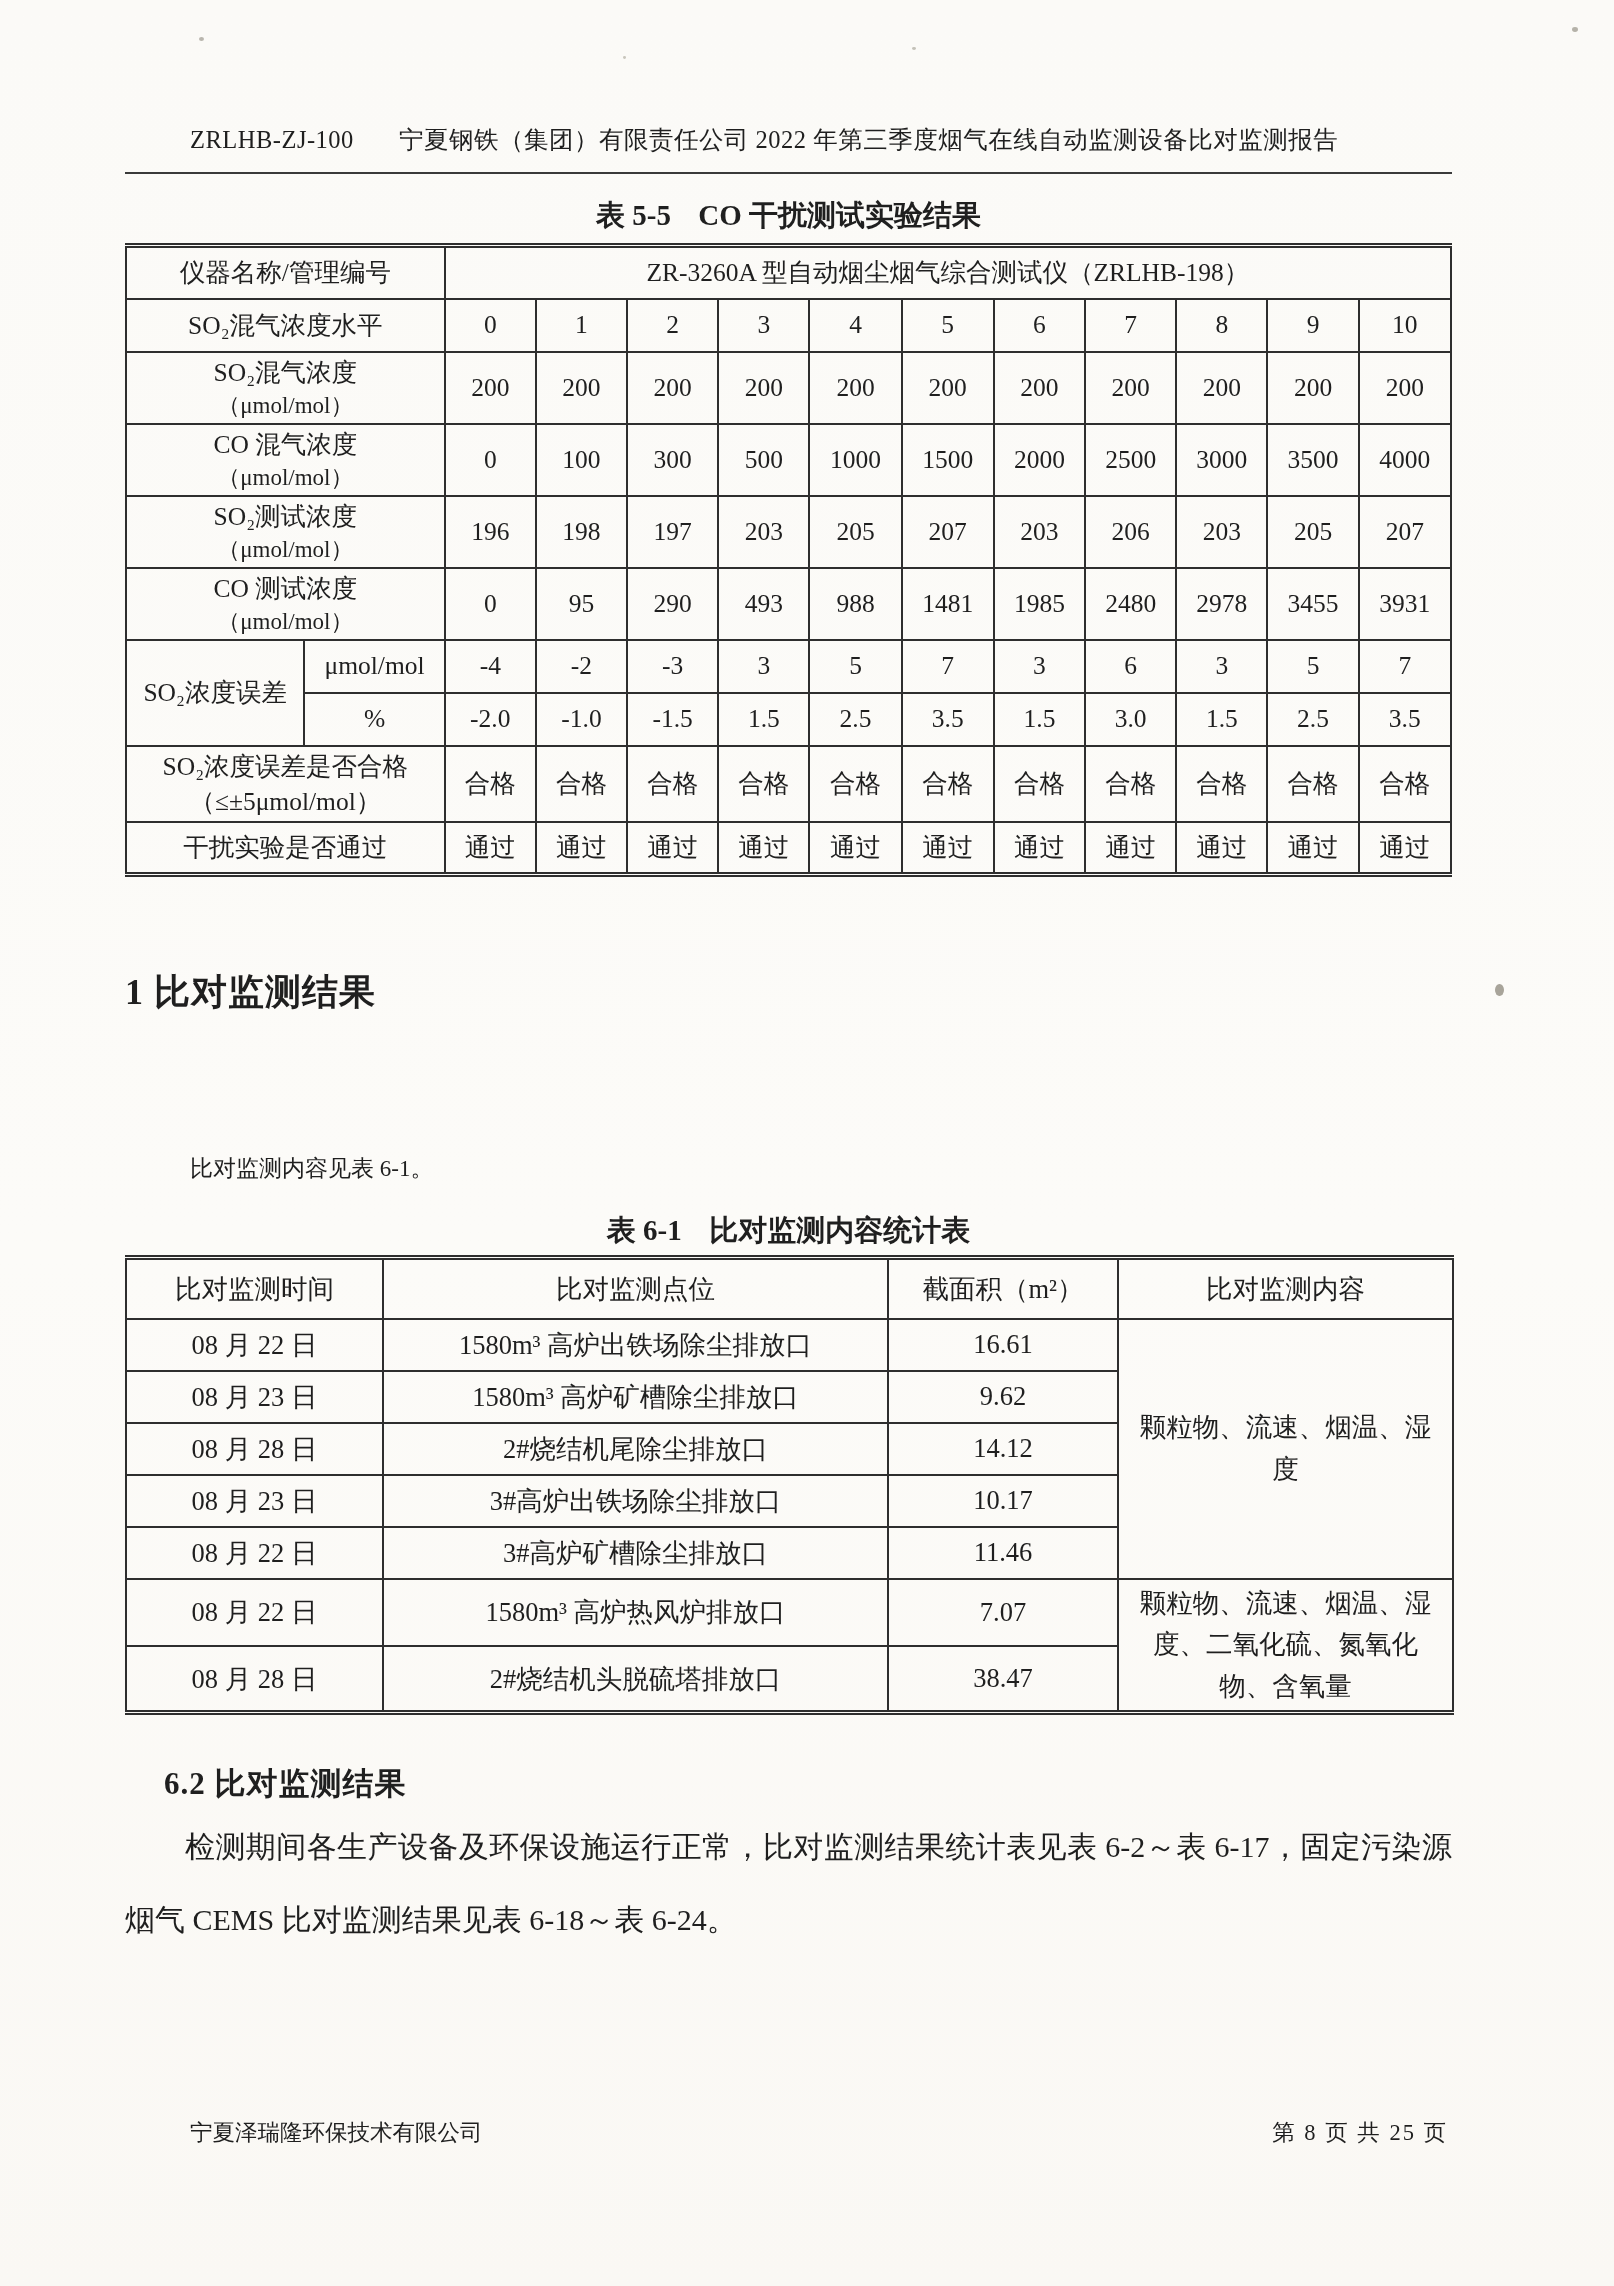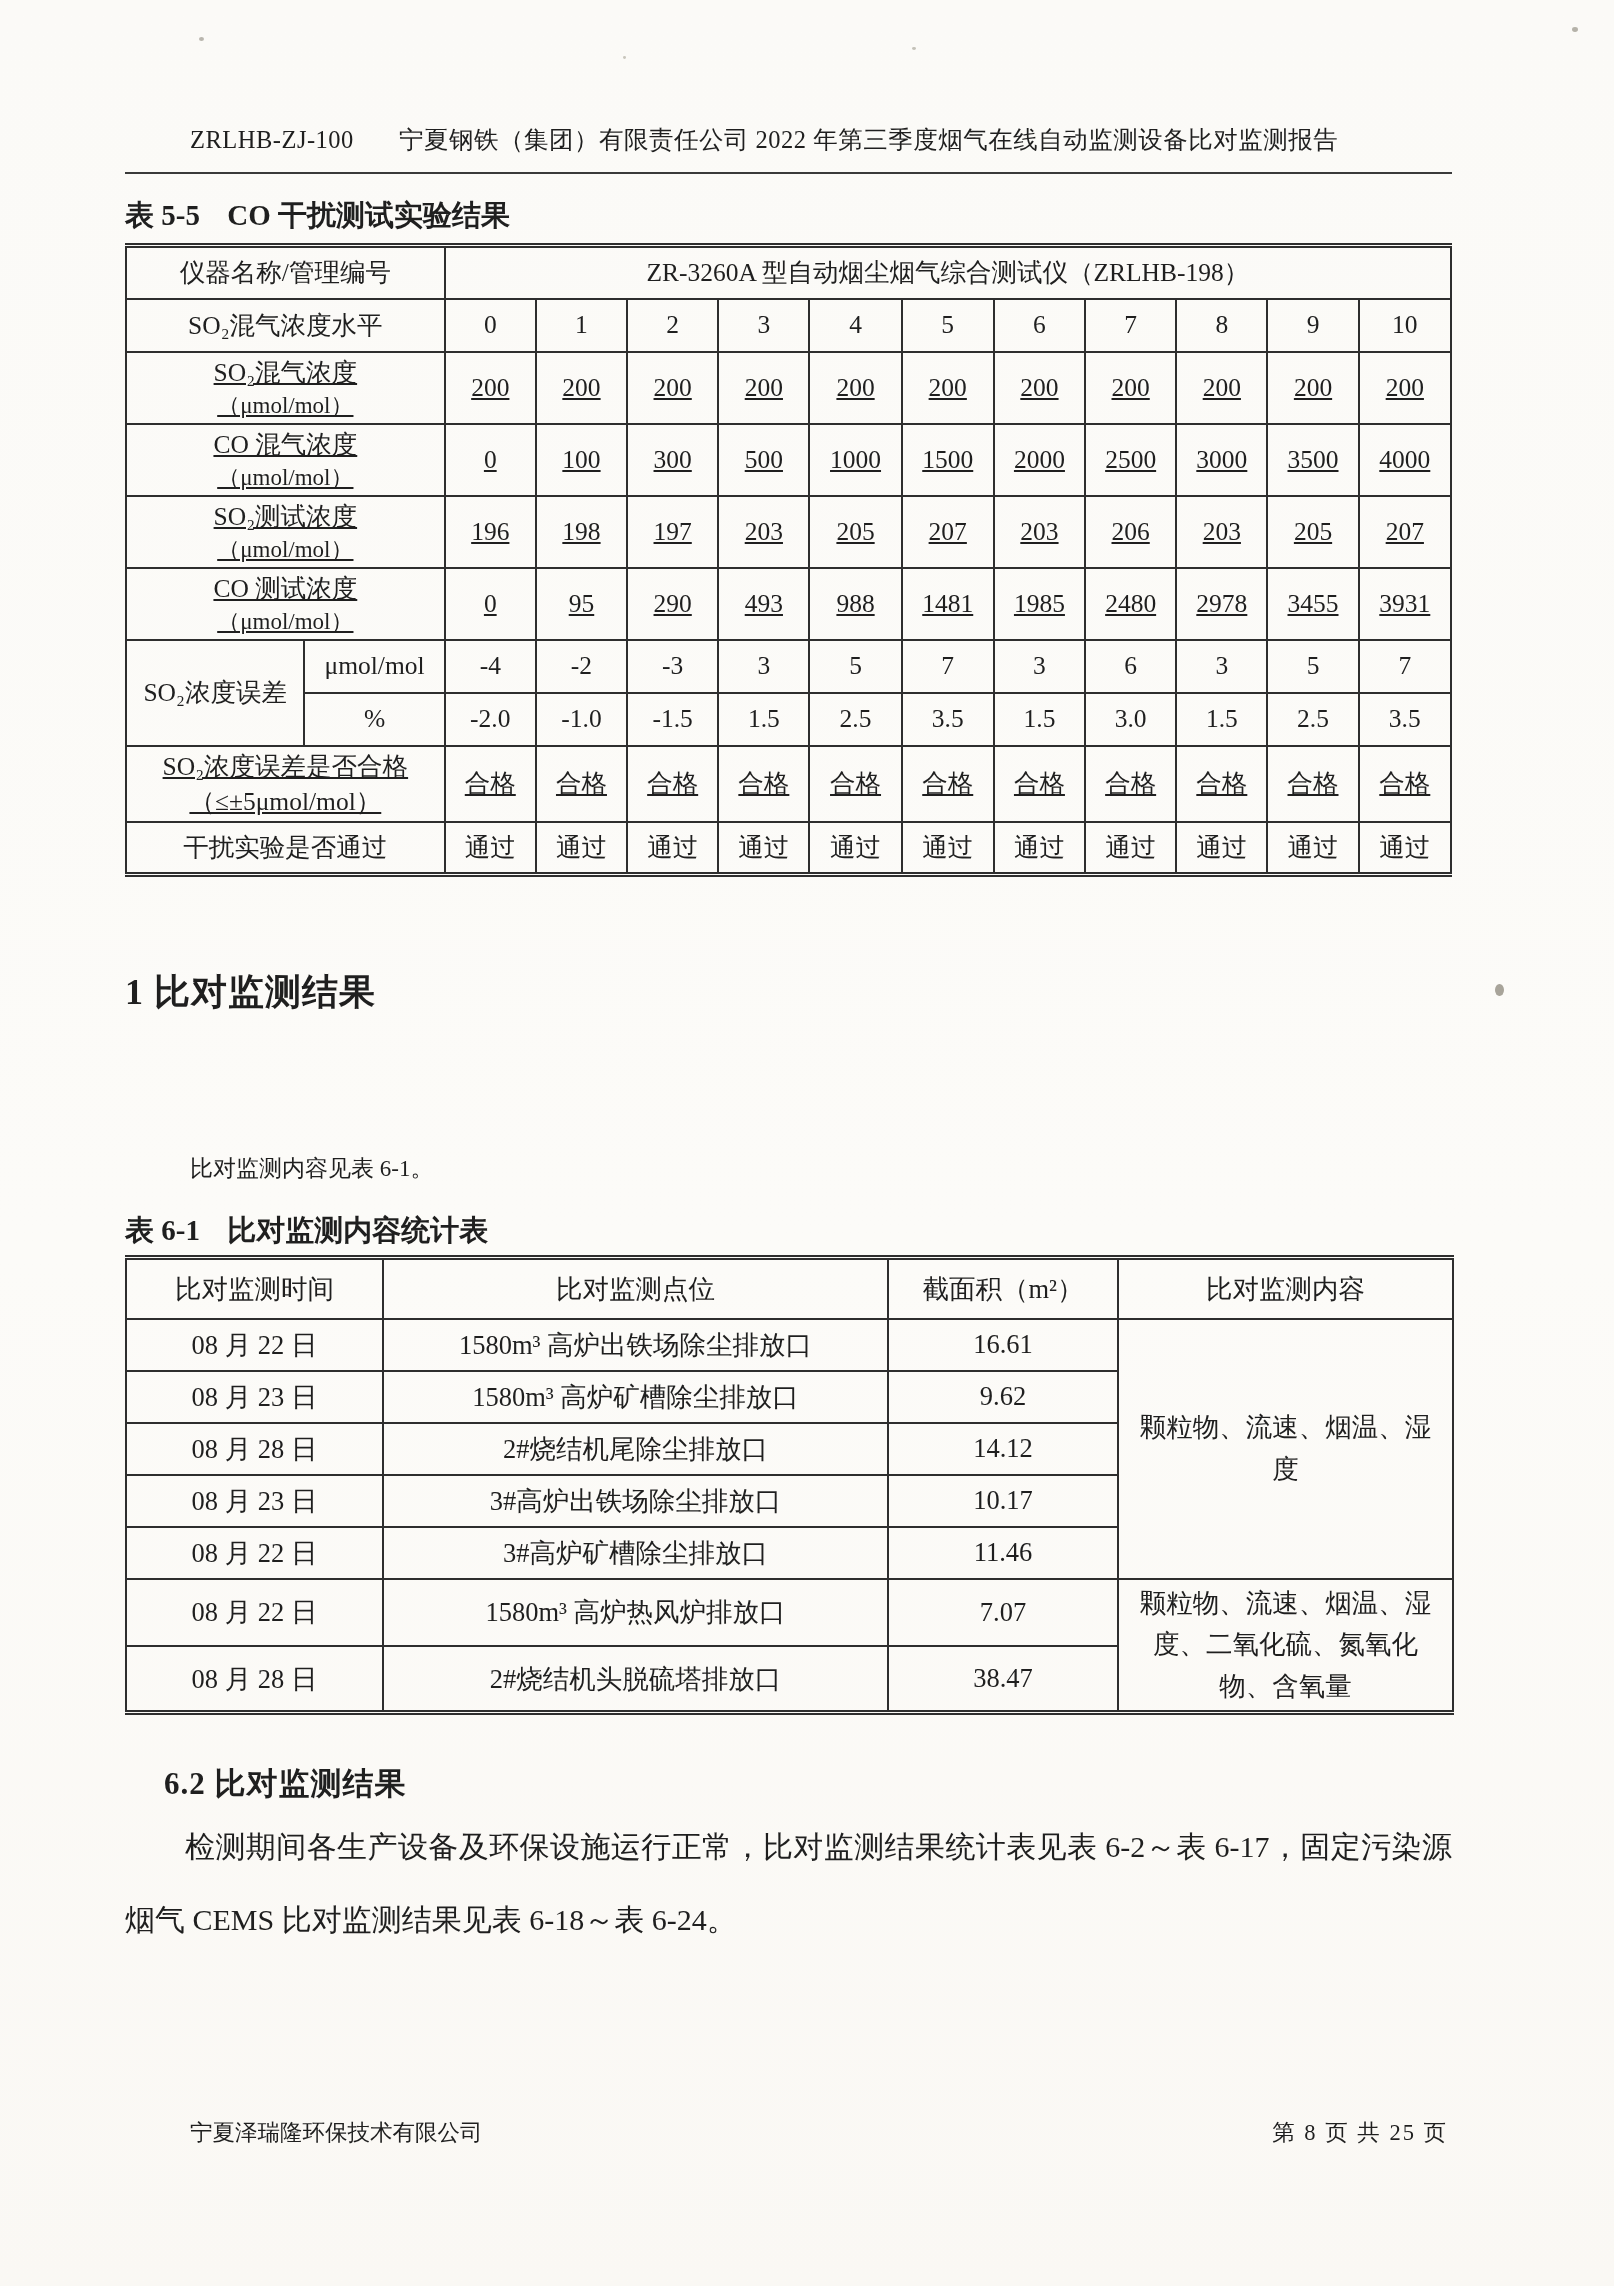--- a/index.html
+++ b/index.html
@@ -13,37 +13,37 @@
   .content { position:absolute; left:125px; width:1327px; }
 
   
   .doc-header { top:123px; display:flex; align-items:baseline;
     border-bottom:2px solid #3a3a3a; padding:0 0 15.7px 65px;
     font-size:24.5px; letter-spacing:0.5px; }
   .doc-header .code { white-space:nowrap; }
   .doc-header .title { margin-left:45px; white-space:nowrap; }
 
   
-  .tbl-caption { font-weight:bold; font-size:29px; }
+  .tbl-caption { text-align:center; font-weight:bold; font-size:29px; }
   .cap55 { top:196px; }
   .cap61 { top:1211px; }
   .tbl-caption .pfx { margin-right:27.4px; }
 
   
   table.dtable { border-collapse:collapse; table-layout:fixed; width:1327px;
     font-size:25.5px;padding-left:40px; }
   table.dtable td { border:2px solid #2e2e2e; text-align:center;
     vertical-align:middle; padding:2px 5.9px; overflow:hidden; }
   table.dtable { border-top:5.9px double #2e2e2e; border-bottom:5.9px double #2e2e2e; }
 
   .t55-wrap { top:243px; }
   .t61-wrap { top:1255px; }
 
   tr.h54 { height:53px; }
-  tr.h84 { height:58px;text-decoration:underline; }
+  tr.h84 { height:58px; }
   tr.h62 { height:61px; }
   tr.h53 { height:52px; }
 
   .lbl { font-size:25.5px; }
   .unit-line { font-size:23px; }
   .merge-cell { font-size:26.5px; line-height:1.55; padding:3.9px 13.7px !important;font-family:Liberation Serif, serif; }
 
   
   .sec-h1 { top:968px; font-weight:bold; font-size:36px; letter-spacing:1px; }
   .sec-h2 { font-weight:bold; font-size:31px; padding-left:39px; letter-spacing:1px; }

